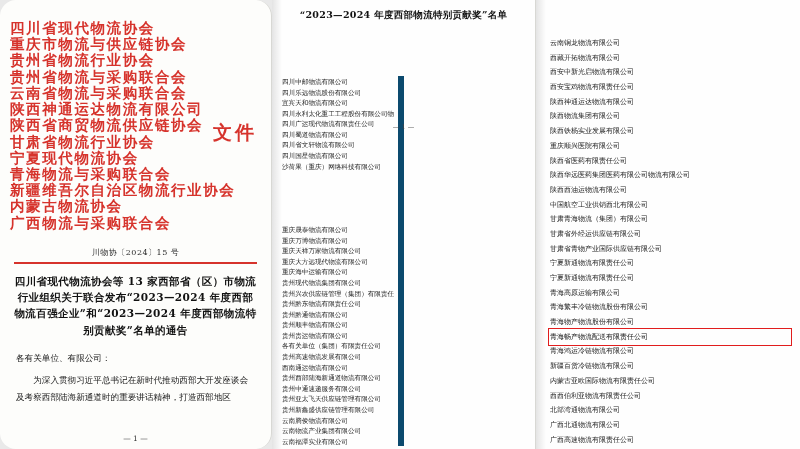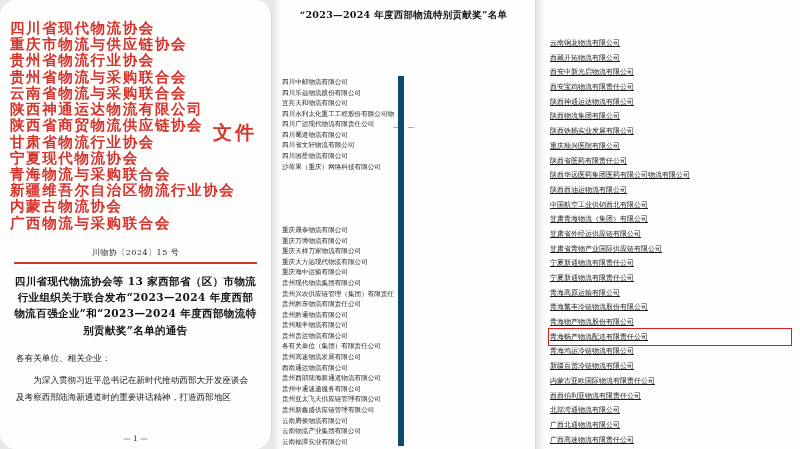--- a/index.html
+++ b/index.html
@@ -161,21 +161,20 @@
     flex-direction: column;
     margin-top: 30px;
   }
   .rli {
     font-family: "DejaVu Serif", serif;
     font-size: 7px;
     line-height: 2.1;
     color: #1d1d1d;
     white-space: nowrap;
     position: relative;
-    text-decoration: underline;
   }
   .rli.highlight {
     outline: 1.5px solid #e11d1d;
     outline-offset: 1px;
     color: #111;
   }
 
   
   .seam {
     position: absolute;
@@ -208,21 +207,21 @@
     </div>
 
     <div class="wenjian">文件</div>
 
     <div class="docnum">川物协〔2024〕15 号</div>
     <div class="redrule"></div>
 
     <div class="doc-title">四川省现代物流协会等 13 家西部省（区）市物流行业组织关于联合发布“2023—2024 年度西部物流百强企业”和“2023—2024 年度西部物流特别贡献奖”名单的通告</div>
 
     <div class="doc-body">
-      <p>各有关单位、相关企业：</p>
+      <p>各有关单位、有限公司：</p>
       <p class="indent">为深入贯彻习近平总书记在新时代推动西部大开发座谈会及考察西部陆海新通道时的重要讲话精神，打造西部地区</p>
     </div>
 
     <div class="pagenum">— 1 —</div>
   </div>
 
   <div class="doc-mid">
     <div class="seam" style="left:0"></div>
     <div class="mid-title">“2023—2024 年度西部物流特别贡献奖”名单</div>
 

